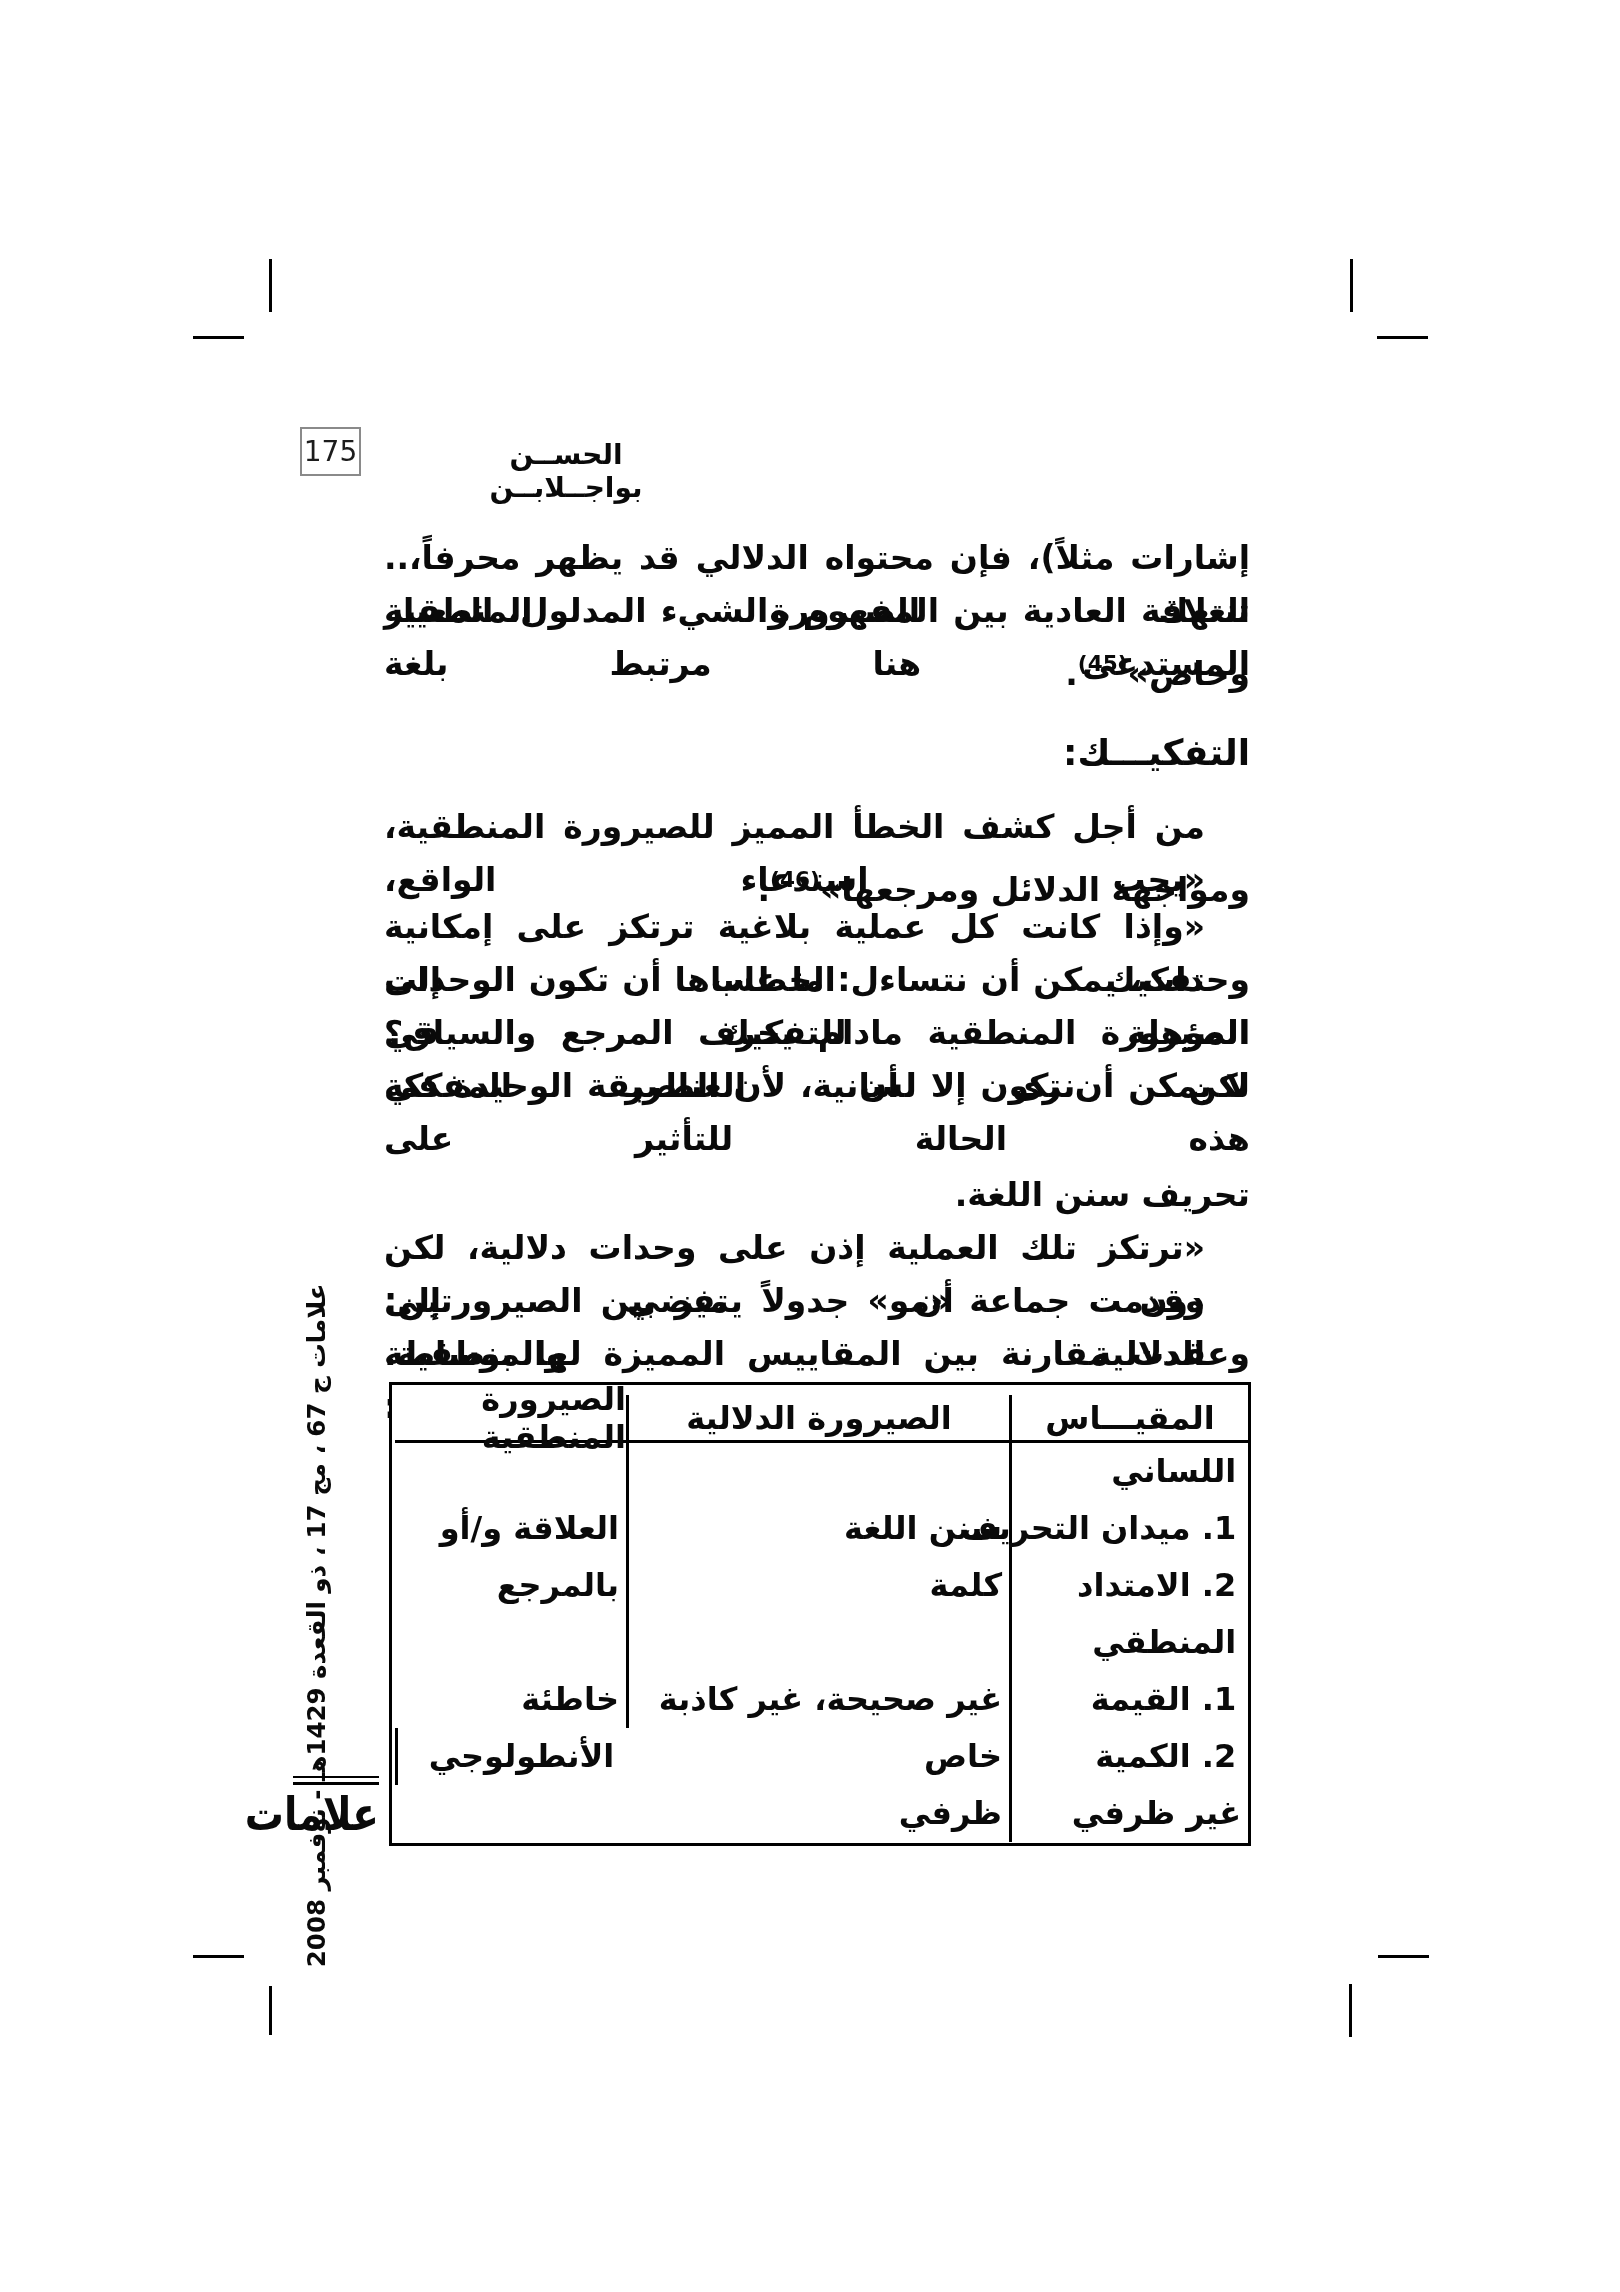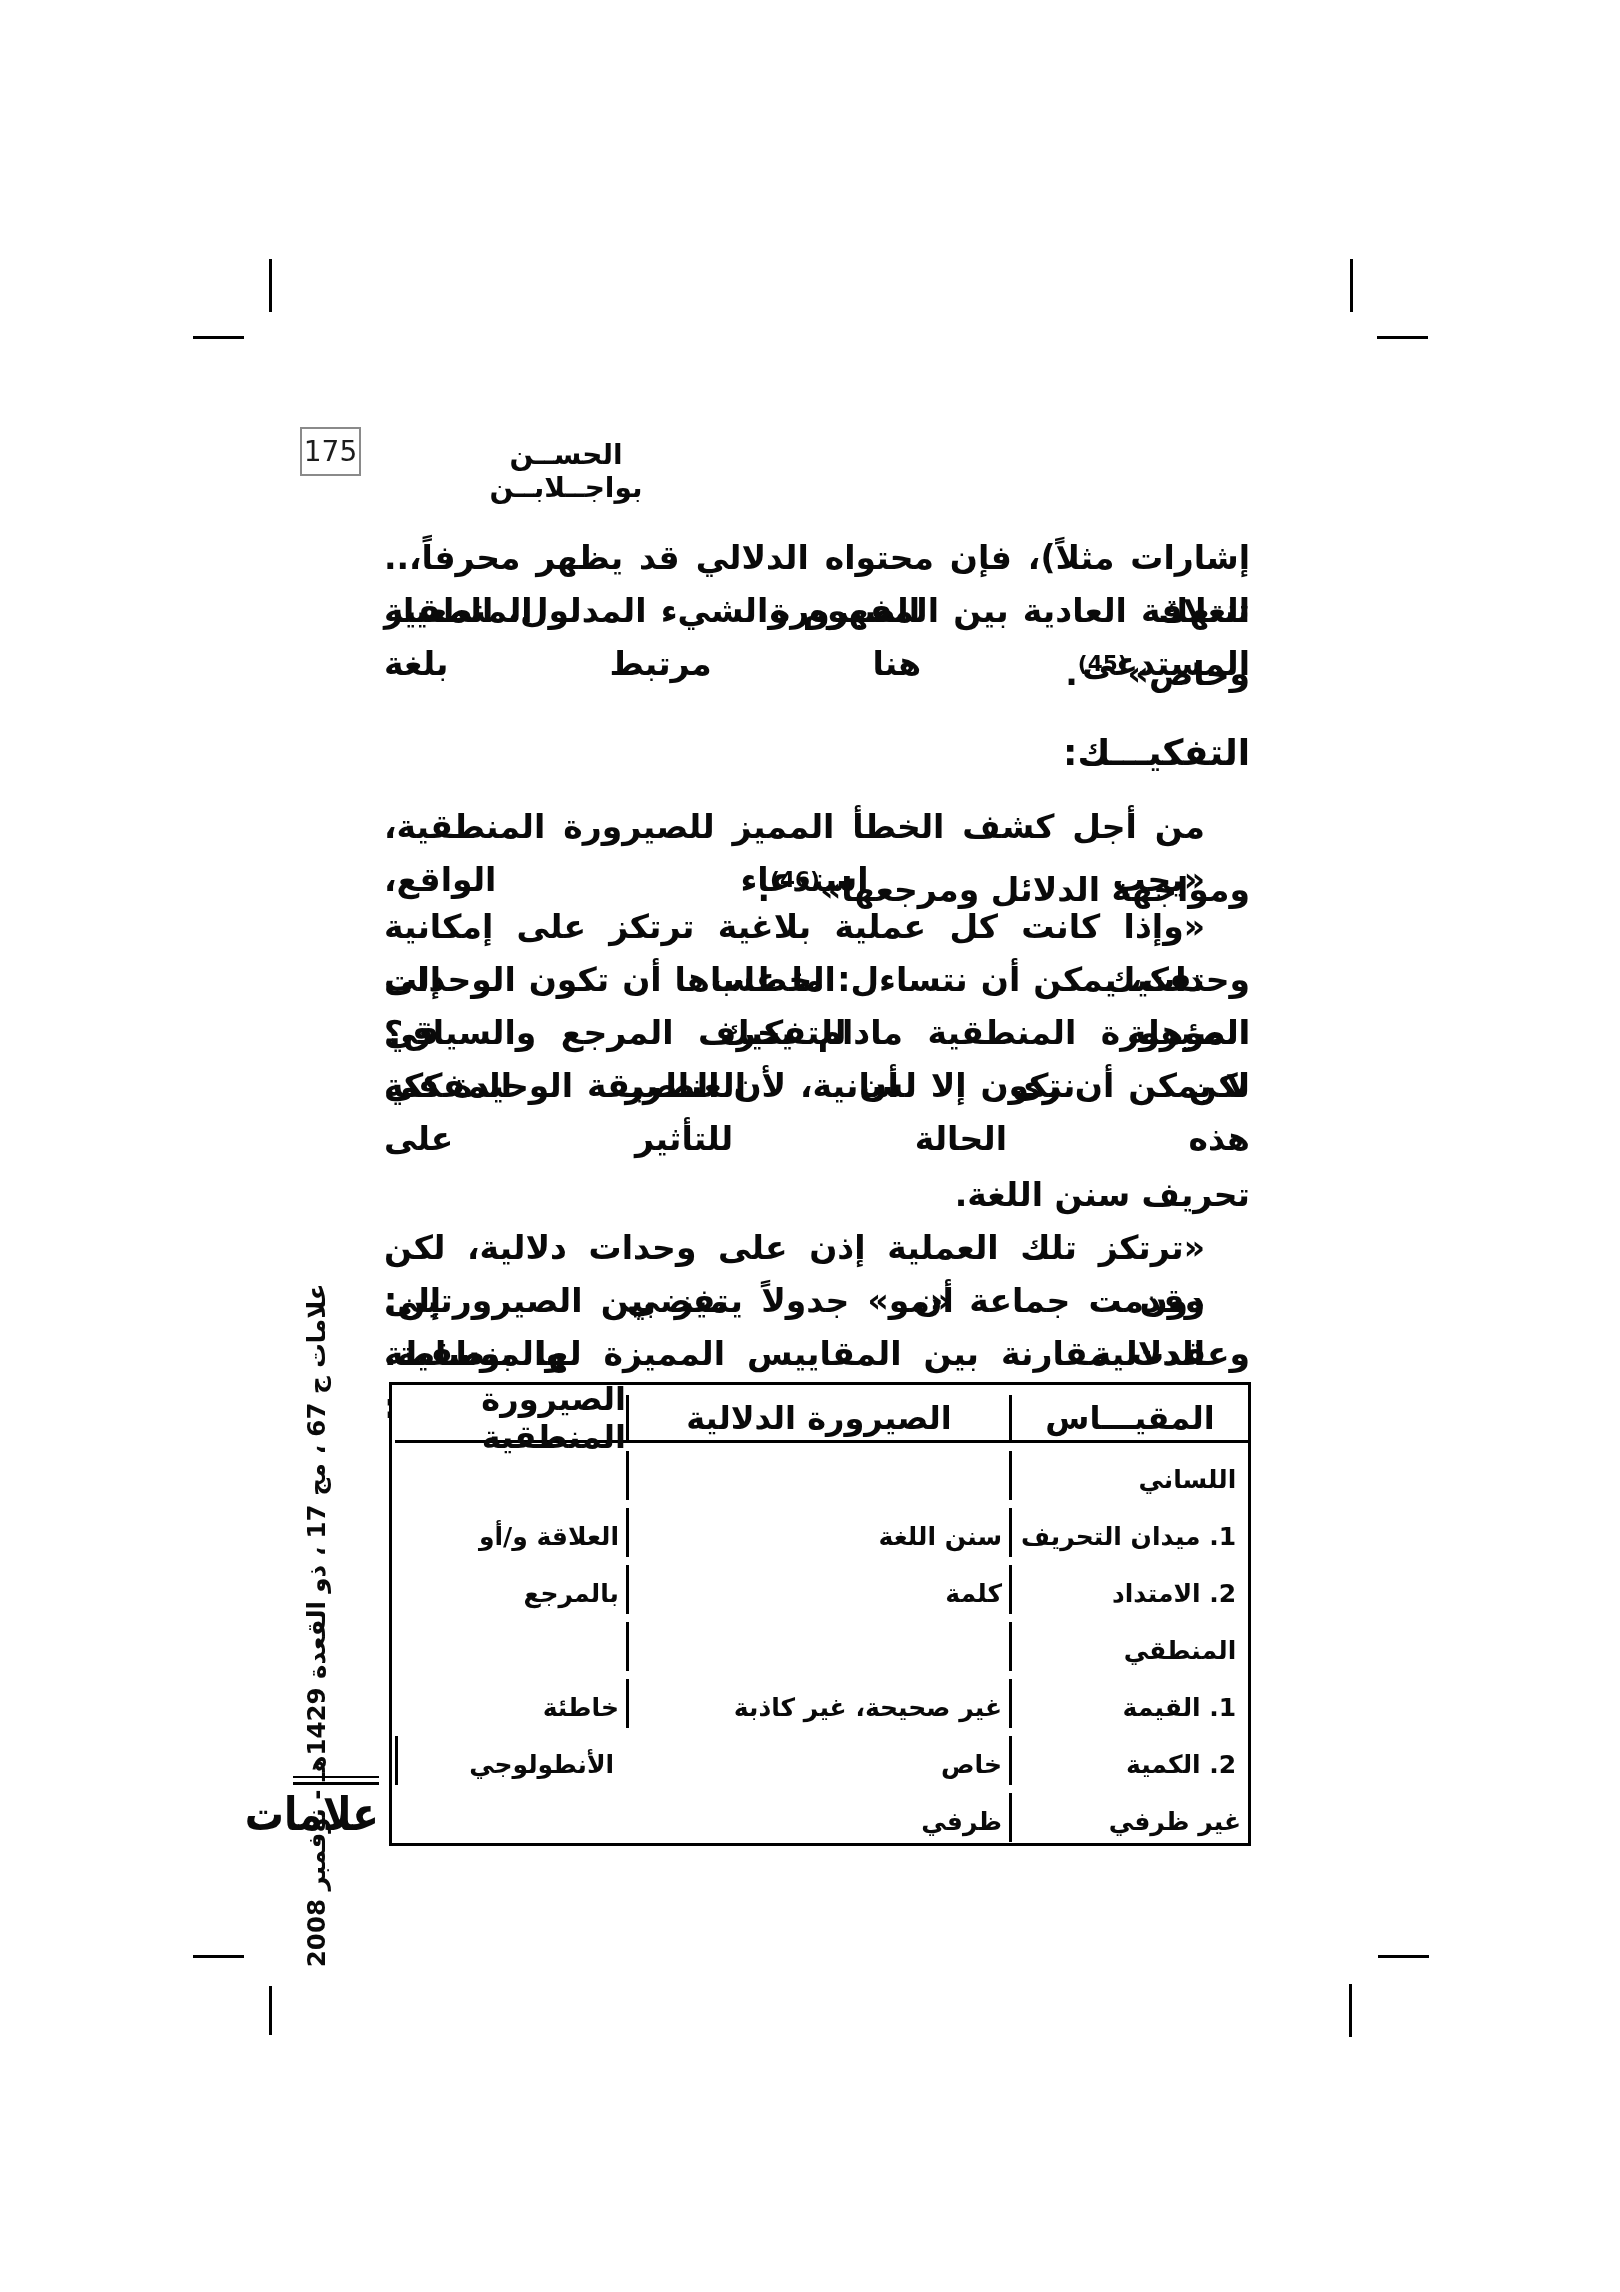--- a/index.html
+++ b/index.html
@@ -43,21 +43,21 @@
   }
   .th{
     border-bottom:3.9px solid #000;box-sizing:border-box;
     display:flex;align-items:center;justify-content:center;
     font-size:32px;
     margin-top:10px;
   }
   .bl{border-left:3.9px solid #000;}
   .td{
     box-sizing:border-box;line-height:57px;text-align:right;
-    padding-right:11.8px;font-size:25px;white-space:nowrap;overflow:visible;margin-top:8px;
+    padding-right:11.8px;font-size:32px;white-space:nowrap;overflow:visible;
   }
   .td.val{padding-right:7px;}
   
   #journal-strip{
     left:71px;top:1511px;width:490px;height:35px;
     transform:rotate(-90deg);transform-origin:center center;
     direction:rtl;text-align:center;font-weight:bold;font-size:24.5px;
     line-height:35px;white-space:nowrap;
   }
   

